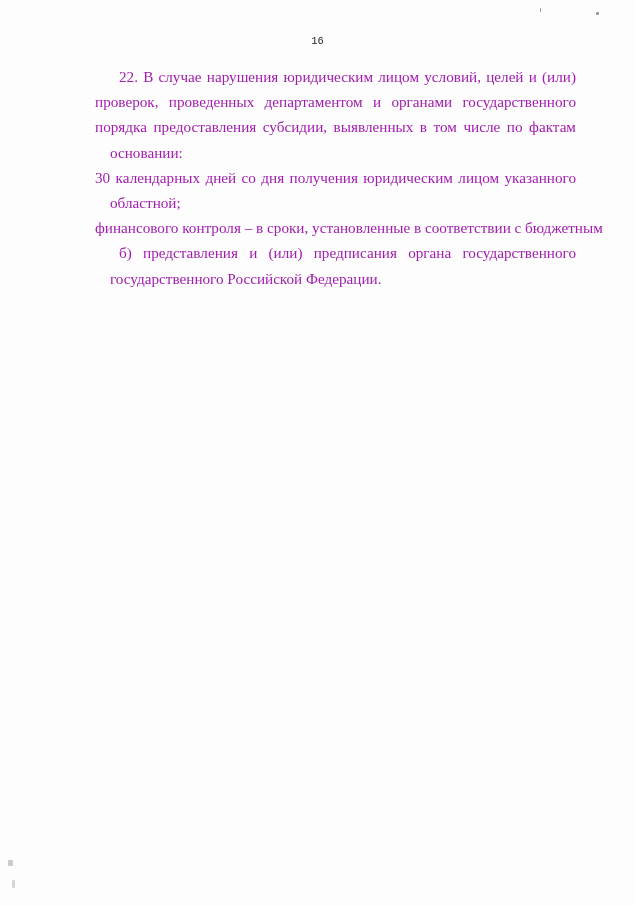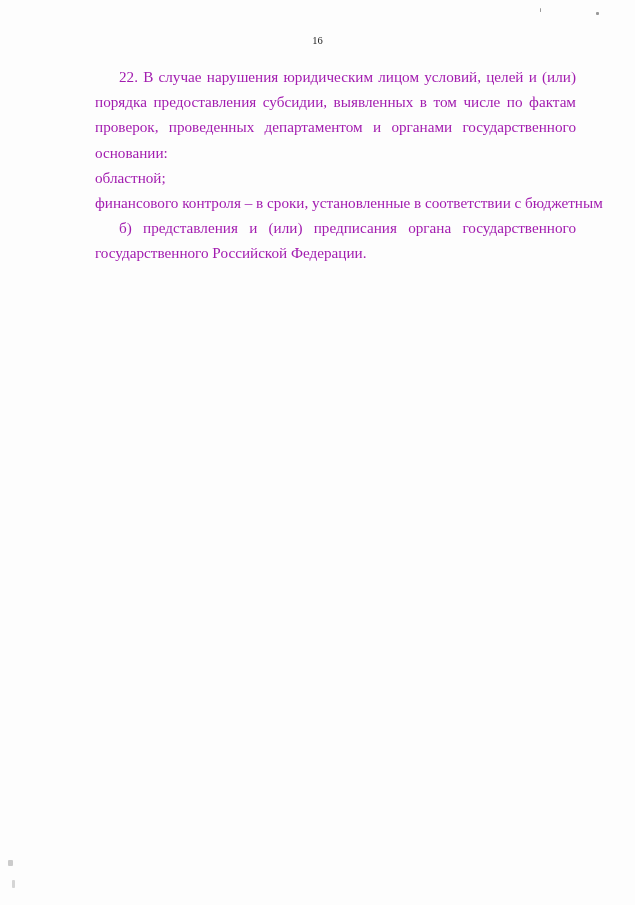--- a/index.html
+++ b/index.html
@@ -1,40 +1,41 @@
 <!DOCTYPE html>
 <html><head>
 <meta charset="utf-8">
 <style>
   html, body { margin:0; padding:0; }
   body { width:635px; height:905px; background:#ffffff; position:relative; overflow:hidden; }
   .page { position:absolute; left:0; top:0; width:635px; height:905px; background:#fdfdfd; }
   .pagenum { position:absolute; top:35px; left:0; width:635px; text-align:center;
-    font-family:Liberation Serif, serif; font-size:10.5px; color:#222; }
+    font-family:Liberation Mono, monospace; font-size:10.5px; color:#222; }
   .body { position:absolute; left:95px; top:64px; width:481px;
     font-family:Liberation Serif, serif; font-size:15.2px; color:#a21caf; }
   .line { height:25.2px; line-height:25.2px; white-space:nowrap; text-align:justify; text-align-last:justify; }
-  .line.last { text-align-last:left; }
+  .line.last { text-align-last:left;margin-left:15px; }
   .indent { padding-left:24px; }
   .speck { position:absolute; background:#999; border-radius:1px; }
 </style>
 </head>
 <body>
 
 <div class="page">
   <div class="pagenum">16</div>
 
   <div class="body">
     <div>
       <div class="line indent">22. В случае нарушения юридическим лицом условий, целей и (или)</div>
+      <div class="line">проверок, проведенных департаментом и органами государственного</div>
       <div class="line">порядка предоставления субсидии, выявленных в том числе по фактам</div>
-      <div class="line">проверок, проведенных департаментом и органами государственного</div>
       <div class="line last">основании:</div>
     </div>
     <div>
+      <div class="line">30 календарных дней со дня получения юридическим лицом указанного</div>
       <div class="line last">областной;</div>
     </div>
     <div>
       <div class="line">финансового контроля – в сроки, установленные в соответствии с бюджетным</div>
       <div class="line indent">б) представления и (или) предписания органа государственного</div>
       <div class="line last">государственного Российской Федерации.</div>
     </div>
   </div>
 
   <div class="speck" style="left:596px;top:12px;width:3px;height:3px;"></div>

